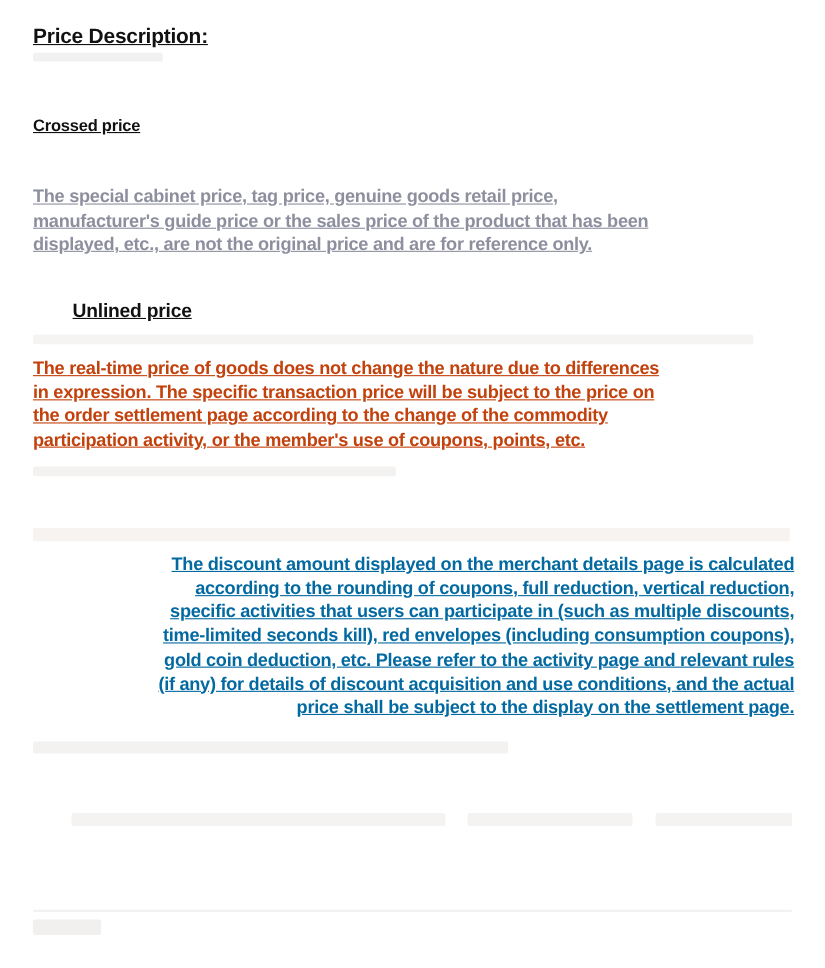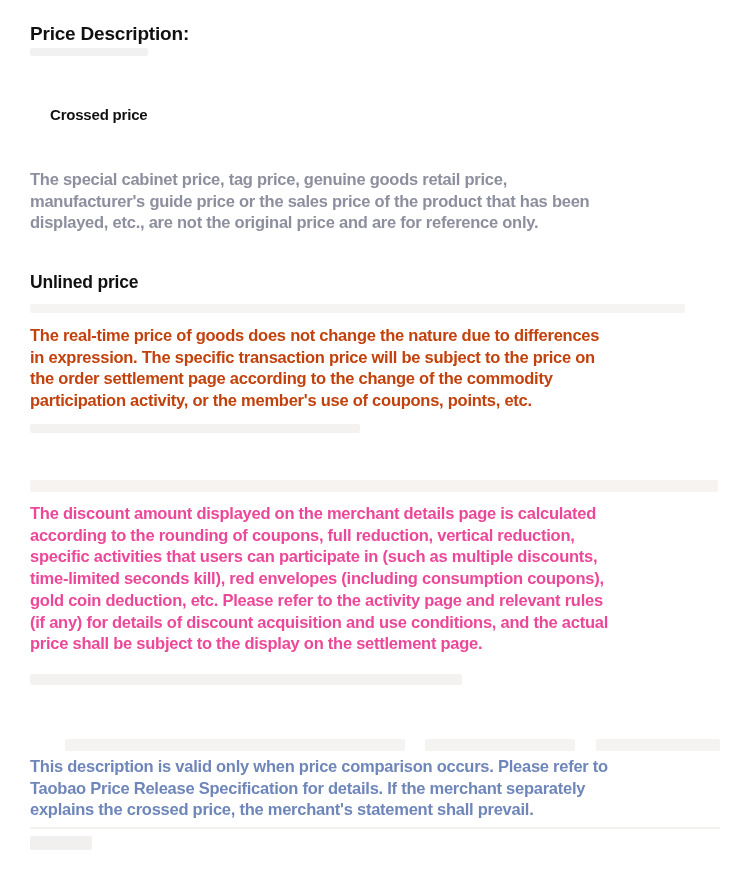--- a/index.html
+++ b/index.html
@@ -8,55 +8,55 @@
     background: #ffffff;
   }
   .page {
     position: relative;
     width: 750px;
     height: 880px;
     background: #ffffff;
     font-family: "Liberation Sans", sans-serif;
     overflow: hidden;
   }
-  .abs { position: absolute; left: 30px; margin: 0; }
+  .abs { position: absolute; left: 30px; margin: 0; text-decoration: underline; }
 
   .page-title {
     top: 23px;
     font-size: 19px;
     font-weight: bold;
     color: #111111;
     letter-spacing: -0.2px;
   }
   .sub-heading-sm {
     top: 106px;
     font-size: 15px;
     font-weight: bold;
     color: #111111;
     letter-spacing: -0.2px;
-    margin-left: 20px;
   }
   .sub-heading-lg {
     top: 272px;
     font-size: 17.5px;
     font-weight: bold;
     color: #111111;
     letter-spacing: -0.2px;
+    margin-left: 36px;
   }
   .body-para {
     width: 692px;
     font-size: 16.5px;
     font-weight: bold;
     line-height: 21.7px;
     letter-spacing: -0.25px;
     white-space: pre-line;
   }
   .para-crossed  { top: 148px; color: #8d8f9e; margin-top: 21px; }
   .para-unlined  { top: 325px; color: #c2410c; }
-  .para-discount { top: 503px; color: #ec4899; }
+  .para-discount { top: 503px; color: #0369a1; text-align: right; }
   .para-validity { top: 756px; color: #6e86b9; }
 
   
   .ghost {
     position: absolute;
     border-radius: 2px;
     pointer-events: none;
   }
   .g1  { left: 30px;  top: 48px;  width: 118px; height: 8px;  background: #f1f1f1; }
   .g2  { left: 30px;  top: 304px; width: 655px; height: 9px;  background: #f5f4f3; }
@@ -102,20 +102,17 @@
 time-limited seconds kill), red envelopes (including consumption coupons),
 gold coin deduction, etc. Please refer to the activity page and relevant rules
 (if any) for details of discount acquisition and use conditions, and the actual
 price shall be subject to the display on the settlement page.</p>
 
   <div class="ghost g5"></div>
   <div class="ghost g6a"></div>
   <div class="ghost g6b"></div>
   <div class="ghost g6c"></div>
 
-  <p class="abs body-para para-validity">This description is valid only when price comparison occurs. Please refer to
-Taobao Price Release Specification for details. If the merchant separately
-explains the crossed price, the merchant's statement shall prevail.</p>
 
   <div class="ghost g7"></div>
   <div class="ghost g8"></div>
 
 </div>
 
 </body></html>

